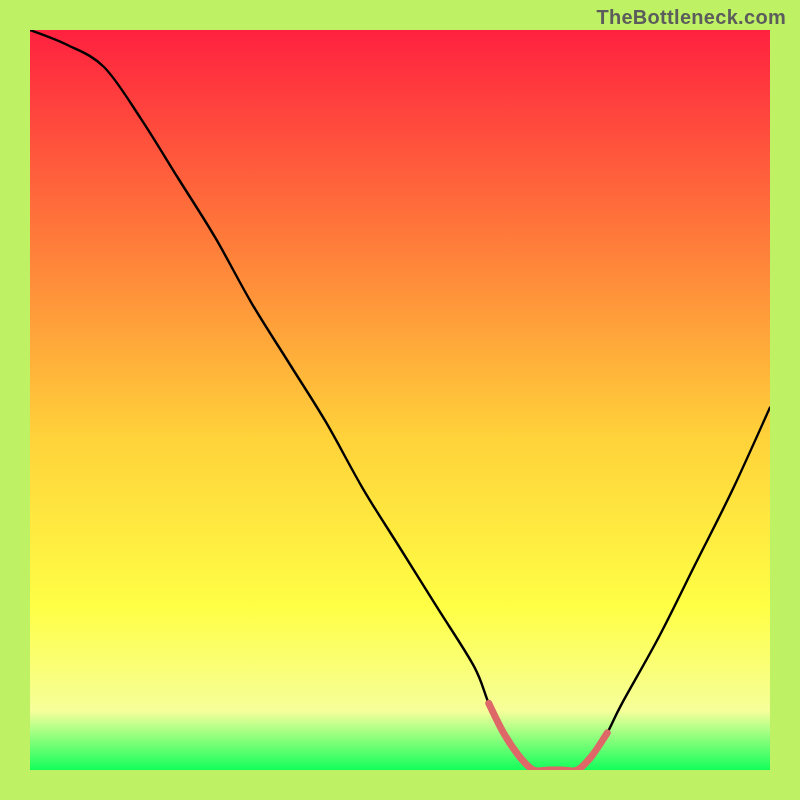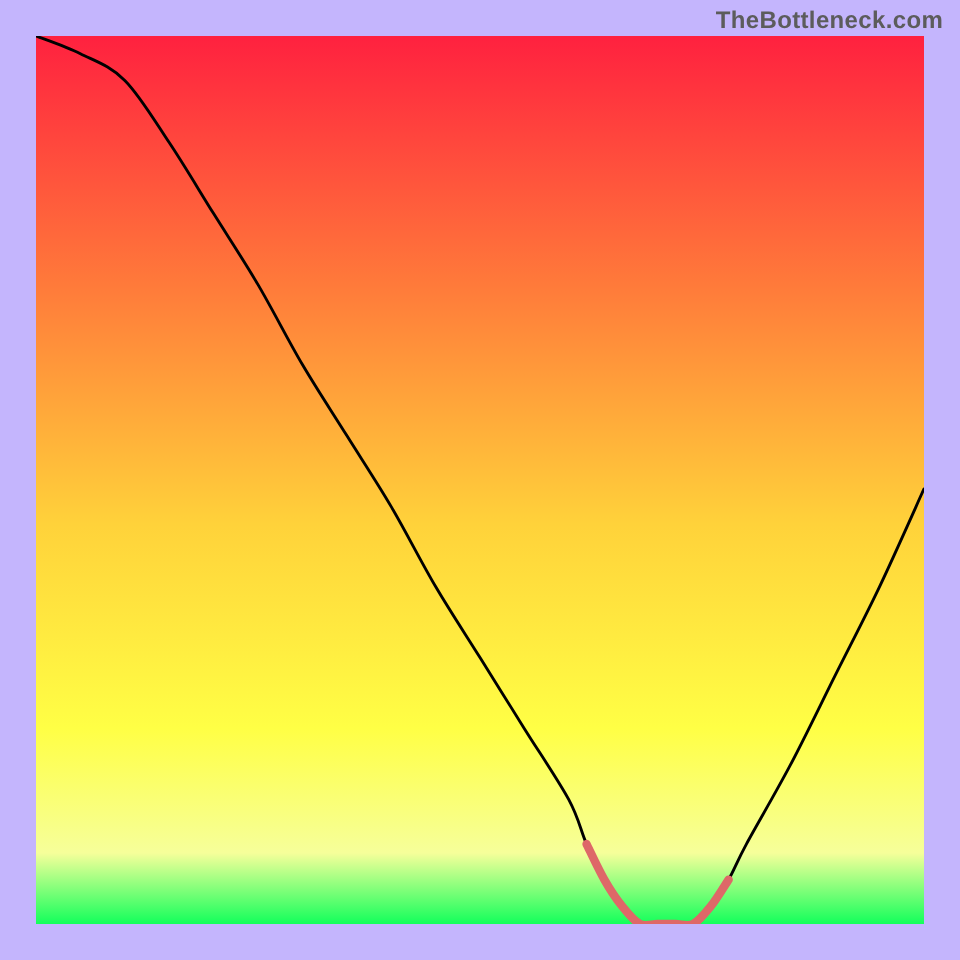--- a/index.html
+++ b/index.html
@@ -8,21 +8,21 @@
     width: 800px;
     height: 800px;
     background: #000;
     font-family: Arial, Helvetica, sans-serif;
     overflow: hidden;
   }
   .stage {
     position: relative;
     width: 800px;
     height: 800px;
-    background: #c4b5fd;
+    background: #bef264;
   }
   .watermark {
     position: absolute;
     top: 6px;
     right: 14px;
     color: #5c5c5c;
     font-size: 20px;
     font-weight: 600;
     letter-spacing: 0.3px;
     user-select: none;

